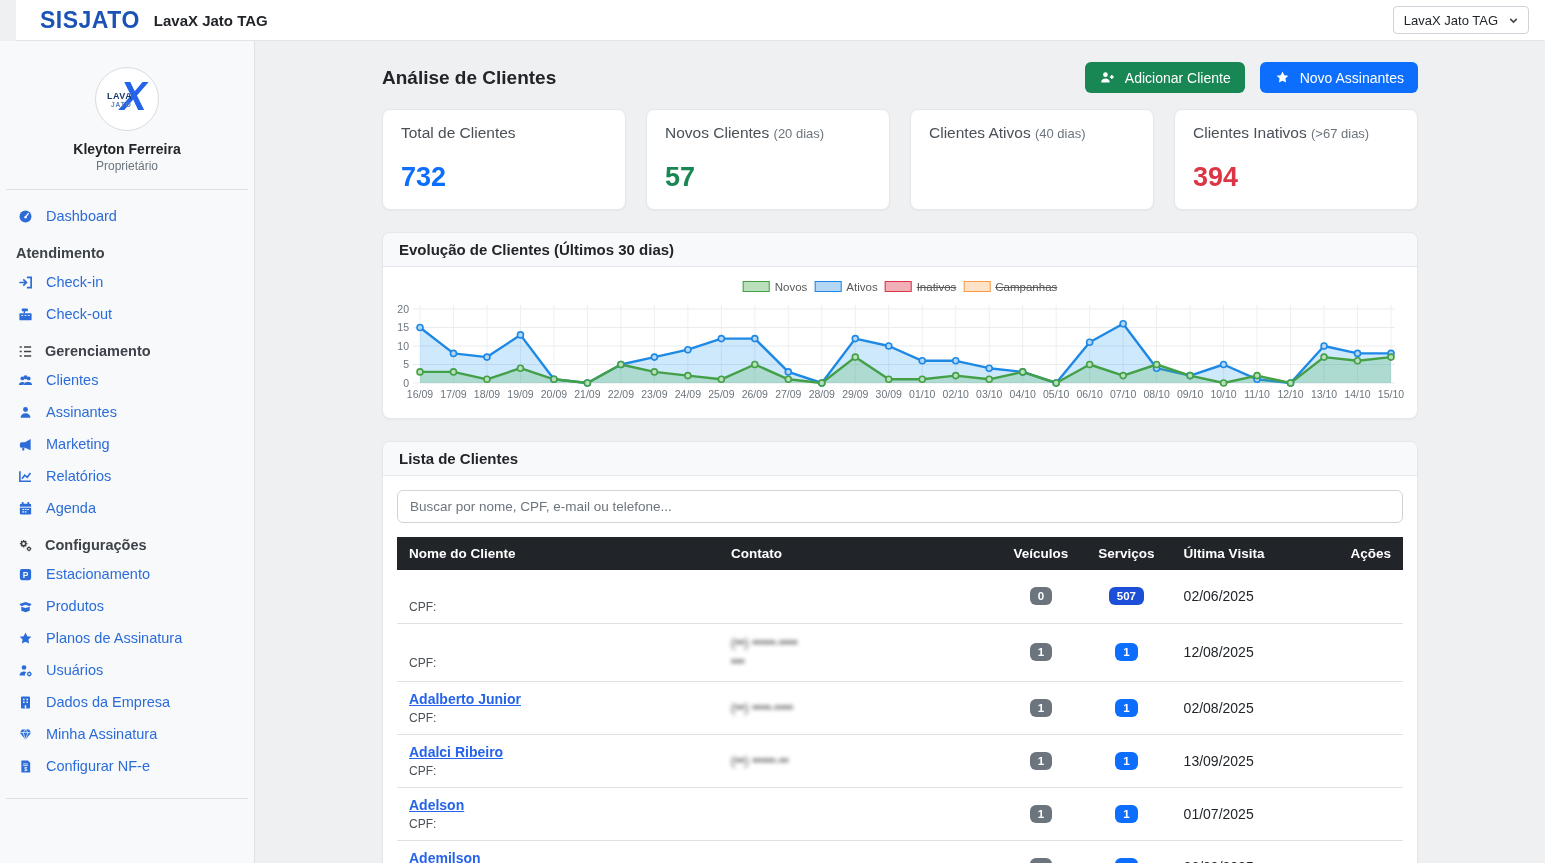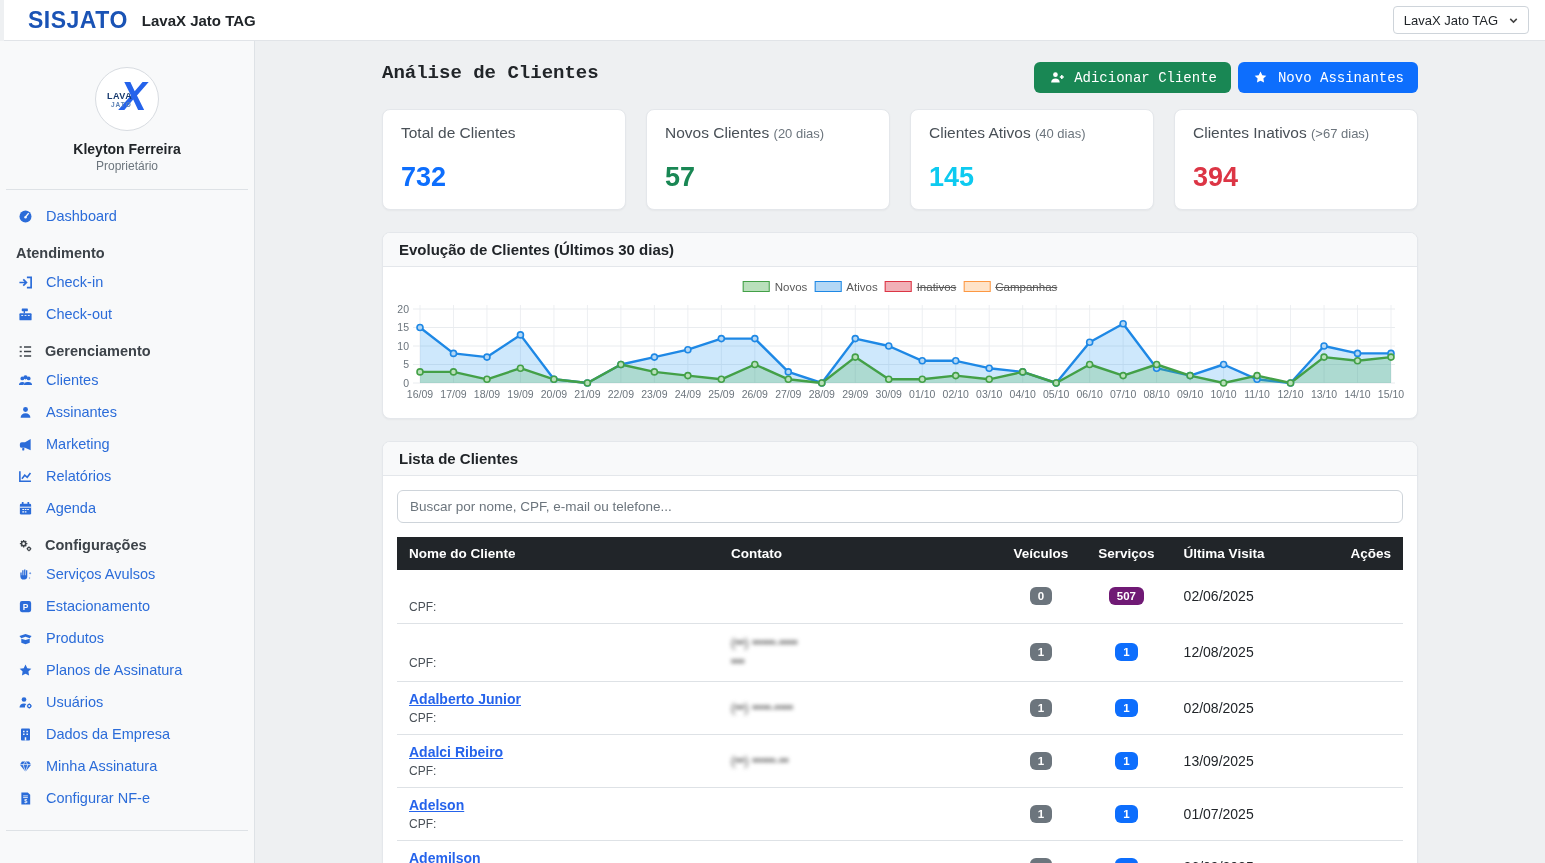--- a/index.html
+++ b/index.html
@@ -1,20 +1,20 @@
 <!DOCTYPE html>
 <html lang="pt-br"><head>
 <meta charset="utf-8">
 <style>
   * { box-sizing: border-box; margin: 0; padding: 0; }
   html,body { width:1545px; height:863px; overflow:hidden; }
   body { font-family:"Liberation Sans","DejaVu Sans",sans-serif; background:#eef0f2; color:#212529; position:relative; }
 
   
-  .topbar { position:absolute; top:0; left:4px; right:0; height:41px; background:#fff; border-bottom:1px solid #e1e4e8; display:flex; align-items:center; padding-left:24px; z-index:5; }
+  .topbar { position:absolute; top:0; left:16px; right:0; height:41px; background:#fff; border-bottom:1px solid #e1e4e8; display:flex; align-items:center; padding-left:24px; z-index:5; }
   .logo { font-size:23px; font-weight:800; color:#1a53b5; letter-spacing:.5px; }
   .company-name { margin-left:14px; font-size:15px; font-weight:bold; color:#212529; }
   .tenant-select { position:absolute; right:16px; top:6px; height:28px; background:#fff; border:1px solid #ced4da; border-radius:4px; font-size:13px; color:#212529; display:flex; align-items:center; padding:0 30px 0 10px; cursor:pointer; }
   .tenant-select .chev { position:absolute; right:8px; top:7px; width:13px; height:13px; color:#444; }
 
   
   .sidebar { position:absolute; top:41px; left:0; width:255px; bottom:0; background:#f8f9fa; border-right:1px solid #dee2e6; overflow:hidden; }
   .profile { text-align:center; padding-top:26px; }
   .avatar { width:64px; height:64px; border-radius:50%; background:#fff; border:1px solid #d8dce1; margin:0 auto; position:relative; overflow:hidden; }
   .avatar .ava-x { position:absolute; left:24px; top:8px; font-size:40px; font-style:italic; font-weight:bold; color:#2563eb; line-height:1; }
@@ -26,23 +26,23 @@
   .side-nav { padding-top:10px; }
   .side-heading { display:flex; align-items:center; gap:11px; padding:13px 16px 5px 16px; font-size:14.5px; font-weight:600; color:#3d4349; }
   .side-heading .icn { color:#3d4349; }
   .side-link { display:flex; align-items:center; gap:12px; padding:8px 16px; font-size:14.5px; color:#2b6cd9; text-decoration:none; cursor:pointer; }
   .icn { width:18px; display:inline-flex; justify-content:center; flex:none; }
   .icn svg { width:15px; height:15px; }
 
   
   .main { position:absolute; left:255px; top:41px; right:0; bottom:0; overflow:hidden; background:#eef0f2; }
   .content { width:1036px; margin:0 auto; }
-  .title-row { display:flex; justify-content:space-between; margin-top:21px;font-family:Liberation Mono, monospace; }
+  .title-row { display:flex; justify-content:space-between; align-items:center; margin-top:21px; }
   .page-title { font-size:19px; font-weight:bold; color:#212529; }
-  .actions { display:flex; gap:7px;padding-left:28px; }
+  .actions { display:flex; gap:15px;padding-left:28px; }
   .btn { display:flex; align-items:center; gap:8px; border:none; border-radius:6px; color:#fff; font-size:14px; font-weight:500; padding:0 14px; height:31px; cursor:pointer; font-family:inherit; }
   .btn .icn svg { width:15px; height:15px; }
 
   .stats { display:grid; grid-template-columns:repeat(4,1fr); gap:20px; margin-top:16px; }
   .stat-card { background:#fff; border:1px solid #e4e7eb; border-radius:8px; box-shadow:0 1px 2px rgba(0,0,0,.04); padding:14px 18px 16px 18px; }
   .stat-label { font-size:15.5px; color:#495057; font-weight:500; }
   .stat-sub { font-size:13px; color:#6c757d; font-weight:normal; }
   .stat-value { margin-top:21px; font-size:27px; font-weight:bold; line-height:1.1; }
 
   .card { background:#fff; border:1px solid #e4e7eb; border-radius:8px; box-shadow:0 1px 2px rgba(0,0,0,.04); margin-top:22px; overflow:hidden; }
@@ -190,29 +190,20 @@
         <span class="icn">
           <svg viewBox="0 0 16 16" fill="currentColor">
             <circle cx="6" cy="6" r="2.2" fill="none" stroke="currentColor" stroke-width="1.6"></circle>
             <path d="M6 2v1.4M6 8.6V10M2 6h1.4M8.6 6H10M3.2 3.2l1 1M7.8 7.8l1 1M8.8 3.2l-1 1M3.2 8.8l1-1" stroke="currentColor" stroke-width="1.4" fill="none"></path>
             <circle cx="11.7" cy="11.5" r="1.6" fill="none" stroke="currentColor" stroke-width="1.4"></circle>
             <path d="M11.7 9v1M11.7 13v1M9.2 11.5h1M13.2 11.5h1" stroke="currentColor" stroke-width="1.2" fill="none"></path>
           </svg>
         </span>
         <span>Configurações</span>
       </div>
-      <a class="side-link">
-        <span class="icn">
-          <svg viewBox="0 0 16 16" fill="currentColor">
-            <path d="M4.4 13.3a3.6 3.6 0 0 1-1.9-3.2V5.8h1.4v3h.6V3.4h1.4V8.8h.6V2.6h1.4v6.2h.6V3.4h1.4v7c0 1.7-1.3 2.9-3 2.9z"></path>
-            <path d="m12.9 5.2.4 1 1 .4-1 .4-.4 1-.4-1-1-.4 1-.4zM12.3 10.8l.3.7.7.3-.7.3-.3.7-.3-.7-.7-.3.7-.3z"></path>
-          </svg>
-        </span>
-        <span>Serviços Avulsos</span>
-      </a>
       <a class="side-link">
         <span class="icn">
           <svg viewBox="0 0 16 16" fill="currentColor">
             <rect x="2" y="2" width="12" height="12" rx="2.2"></rect>
             <text x="8" y="11.7" text-anchor="middle" font-size="9" font-weight="bold" fill="#f8f9fa">P</text>
           </svg>
         </span>
         <span>Estacionamento</span>
       </a>
       <a class="side-link">
@@ -305,21 +296,20 @@
         <div class="stat-card">
           <div class="stat-label">Total de Clientes</div>
           <div class="stat-value" style="color:#0d6efd">732</div>
         </div>
         <div class="stat-card">
           <div class="stat-label">Novos Clientes <span class="stat-sub">(20 dias)</span></div>
           <div class="stat-value" style="color:#198754">57</div>
         </div>
         <div class="stat-card">
           <div class="stat-label">Clientes Ativos <span class="stat-sub">(40 dias)</span></div>
-          <div class="stat-value" style="color:#0dcaf0">145</div>
         </div>
         <div class="stat-card">
           <div class="stat-label">Clientes Inativos <span class="stat-sub">(&gt;67 dias)</span></div>
           <div class="stat-value" style="color:#dc3545">394</div>
         </div>
       </div>
 
     <div class="card">
       <div class="card-header">Evolução de Clientes (Últimos 30 dias)</div>
       <div class="chart-body">
@@ -504,21 +494,21 @@
             </tr>
           </thead>
           <tbody id="clients-tbody">
               <tr>
                 <td>
                   <div class="name-spacer"></div>
                   <div class="cpf">CPF:</div>
                 </td>
                 <td></td>
                 <td class="c"><span class="badge" style="background:#6c757d">0</span></td>
-                <td class="c"><span class="badge" style="background:#701a75">507</span></td>
+                <td class="c"><span class="badge" style="background:#1d4ed8">507</span></td>
                 <td>02/06/2025</td>
                 <td class="r"></td>
               </tr>
               <tr>
                 <td>
                   <div class="name-spacer"></div>
                   <div class="cpf">CPF:</div>
                 </td>
                 <td>
                   <div class="masked">(••) •••••-••••</div>

